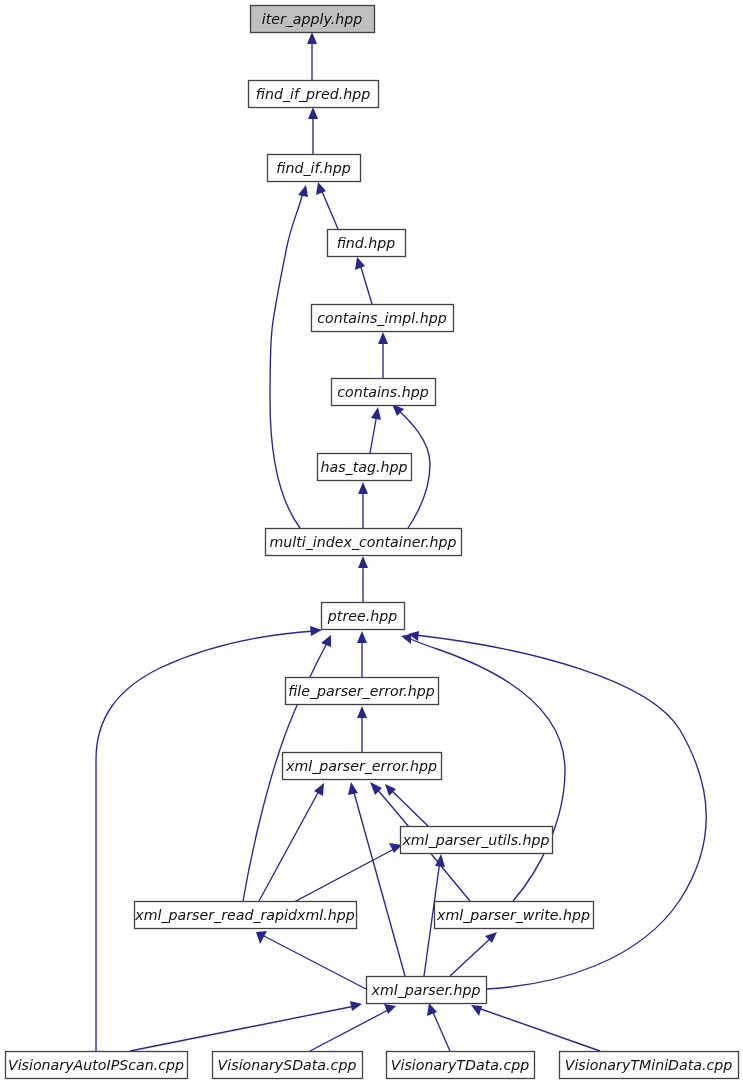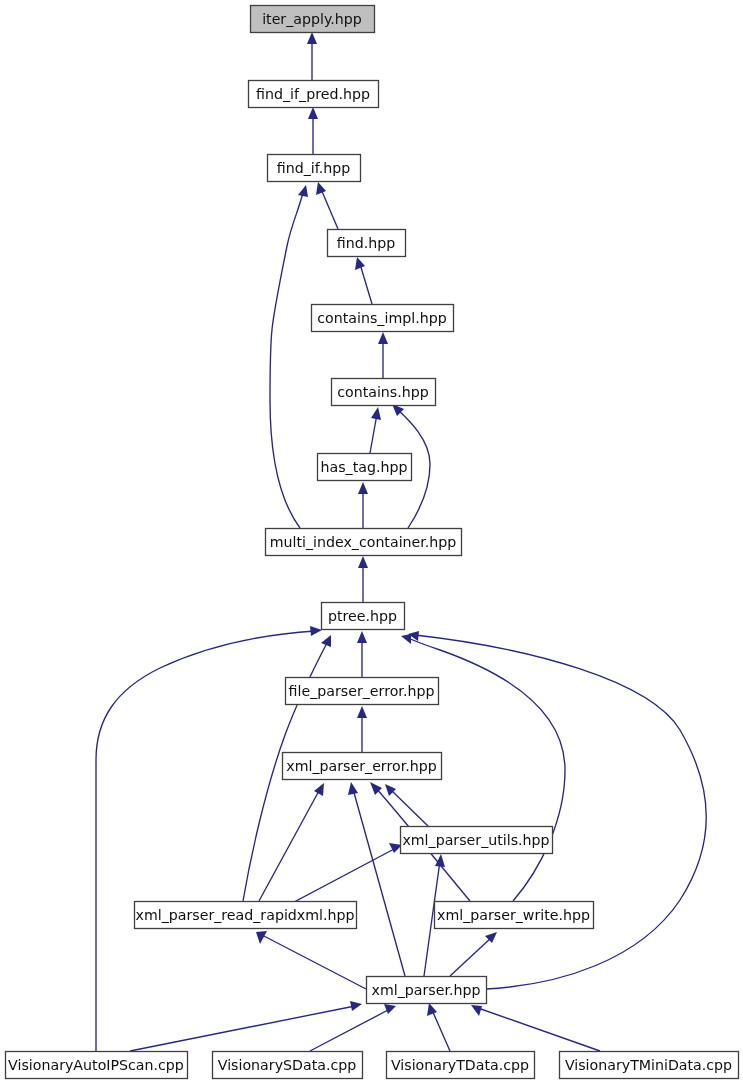--- a/index.html
+++ b/index.html
@@ -1,18 +1,18 @@
 <!DOCTYPE html>
 <html><head>
 <meta charset="utf-8">
 <style>
   html,body{margin:0;padding:0;background:#ffffff;}
   body{width:743px;height:1083px;overflow:hidden;
        font-family:"DejaVu Sans","Liberation Sans",sans-serif;}
-  #graph{position:relative;width:743px;height:1083px;}
+  #graph{position:relative;width:743px;height:1083px;font-style:italic;}
   svg{position:absolute;left:0;top:0;width:743px;height:1083px;}
   .nodebox{fill:#ffffff;stroke:#404040;stroke-width:1.3px;}
   .nodebox.root{fill:#bfbfbf;stroke:#404040;stroke-width:1.3px;}
   .nodelabel{font-family:"DejaVu Sans","Liberation Sans",sans-serif;
              font-size:14.2px;fill:#101010;text-anchor:middle;
              dominant-baseline:middle;}
   .edge{fill:none;stroke:#26268c;stroke-width:1.35px;}
   .arrowhead{fill:#26268c;stroke:none;}
 </style>
 </head>

